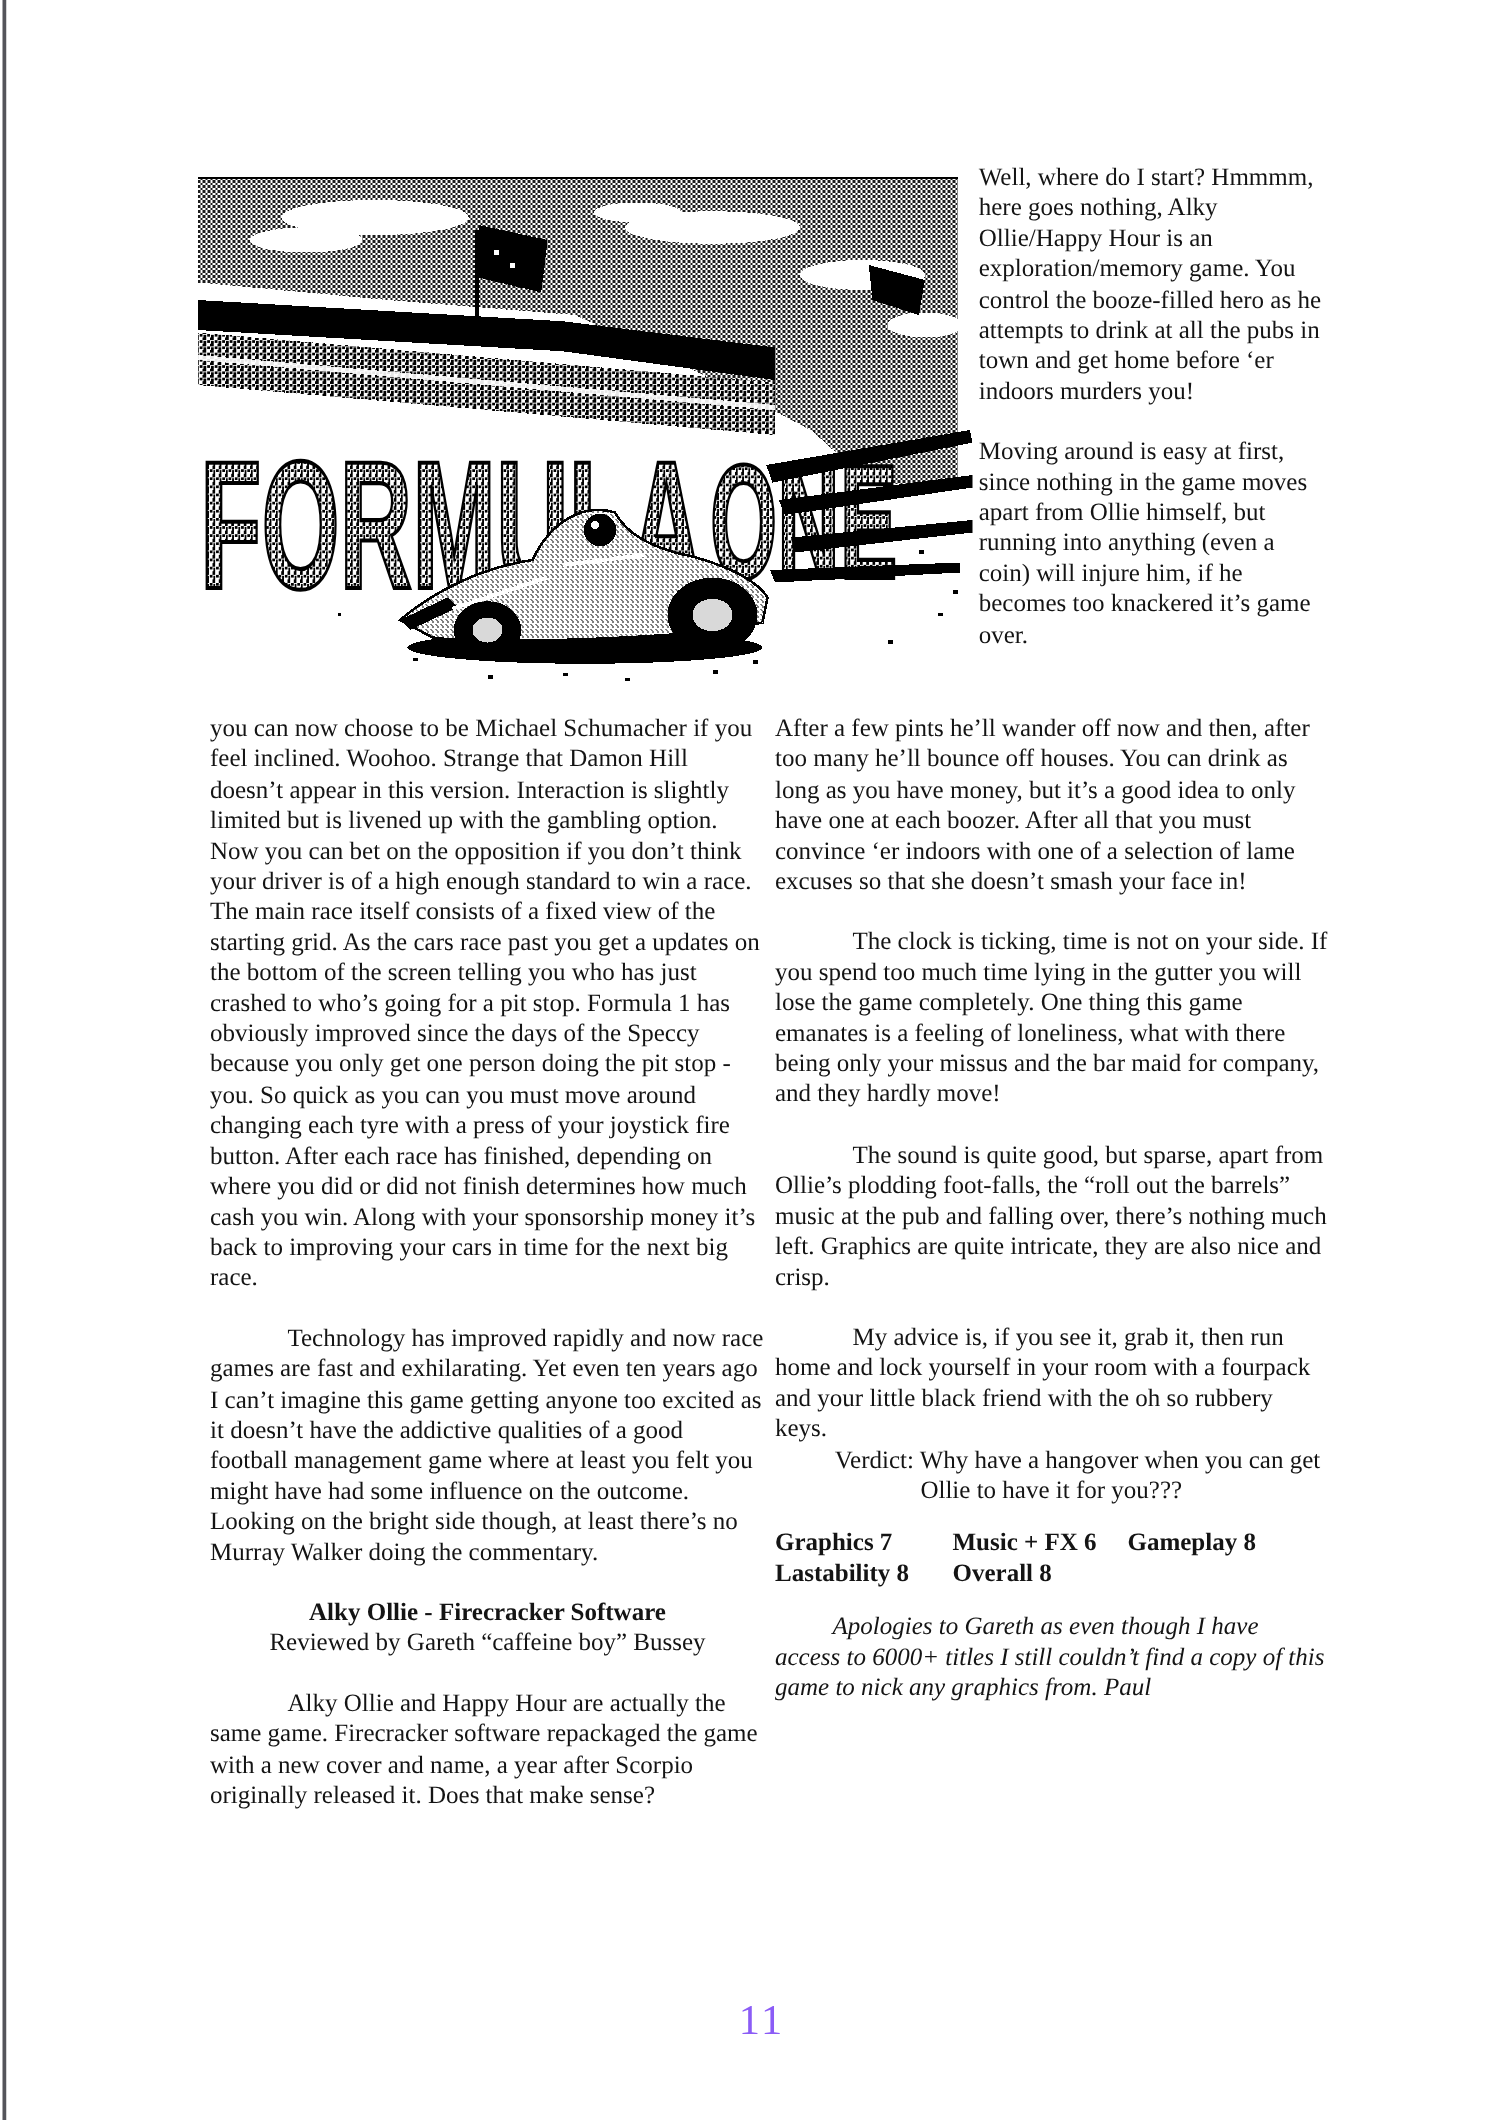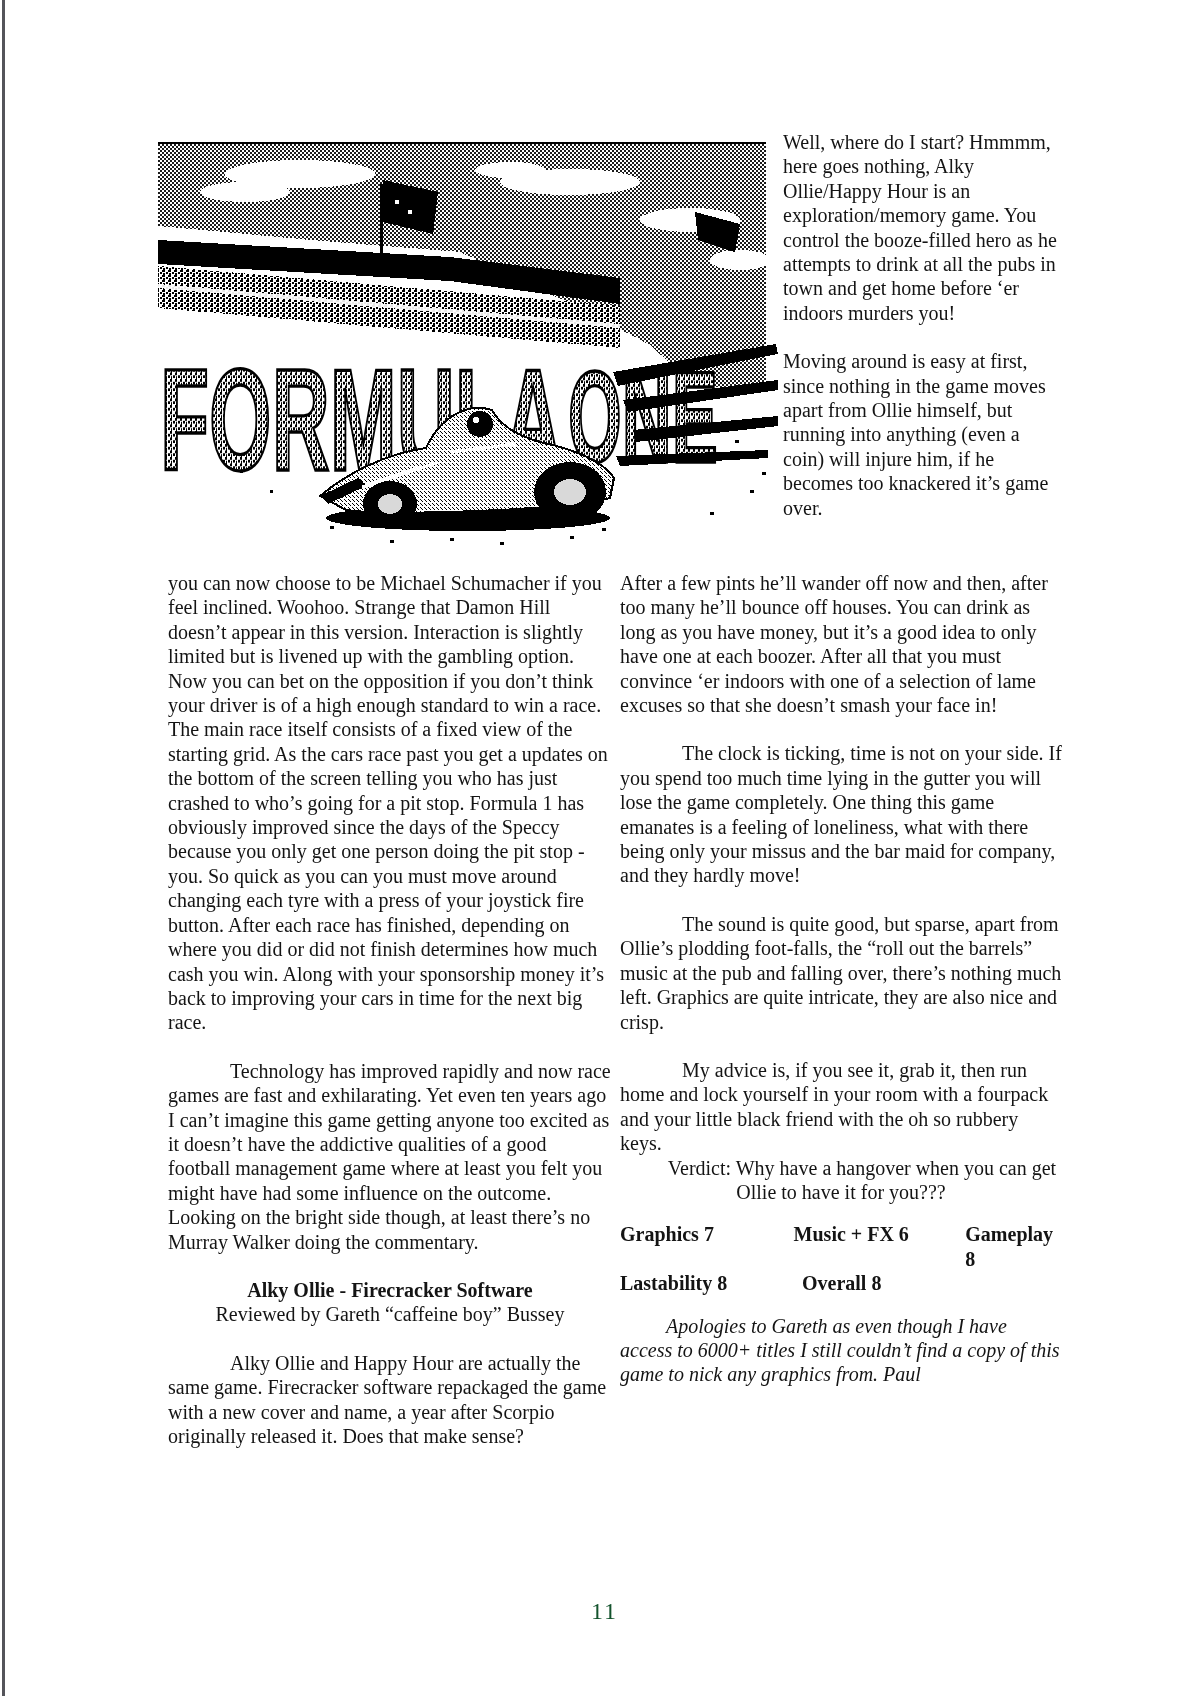--- a/index.html
+++ b/index.html
@@ -21,27 +21,27 @@
   .col p { margin:0; }
   .col p + p, .col p + .headings, .headings + p, .col .ratings + p { margin-top:24px; }
   p.nogap { margin-top:0 !important;text-align:center; }
   .indent    { text-indent:62px; }
   .indent-sm { text-indent:42px; }
 
   .headings p { margin:0; }
   .headings .bold { font-weight:bold; }
 
   .ratings { margin-top:18px !important; font-weight:bold; }
-  .ratings .rrow { display:flex;gap:40px; }
+  .ratings .rrow { display:flex; }
   .ratings .c1 { width:142px; }
   .ratings .c2 { width:140px; }
 
   .footnote { margin-top:18px !important; font-style:italic; text-indent:46px; }
 
-  .page-number { position:absolute; left:591px; top:1598px; font-size:24px; letter-spacing:2px; color:#14532d;font-family:Liberation Serif, serif; }
+  .page-number { position:absolute; left:591px; top:1598px; font-size:34px; letter-spacing:2px; color:#8b5cf6;font-family:Liberation Serif, serif; }
 </style>
 </head>
 <body>
 
 <div class="edge-rule"></div>
 
 <div class="artwork">
   <svg viewBox="0 0 628 412" xmlns="http://www.w3.org/2000/svg">
     <defs>
       <pattern id="dsky" width="4" height="4" patternUnits="userSpaceOnUse">

